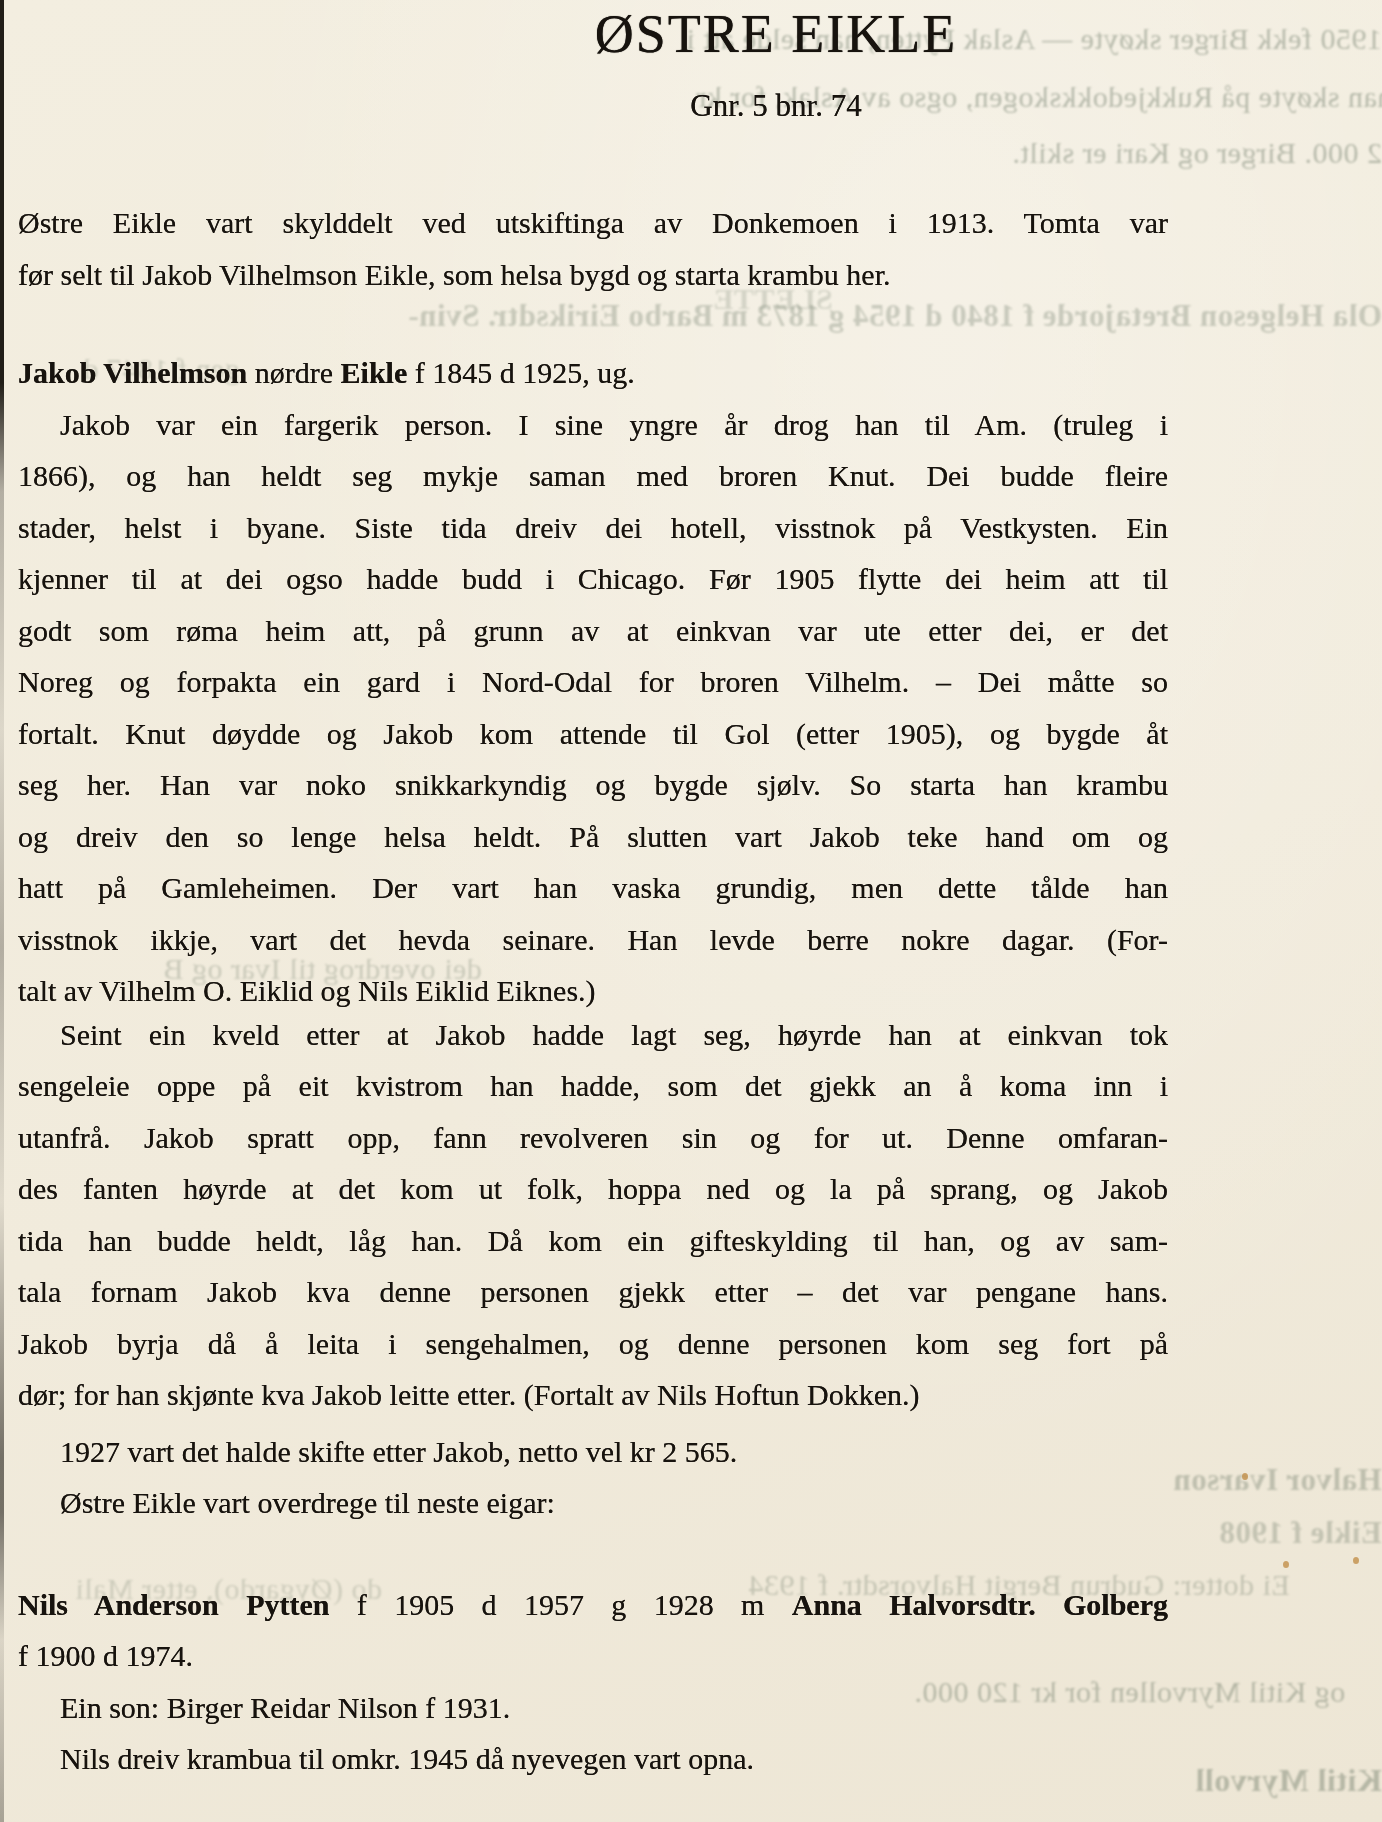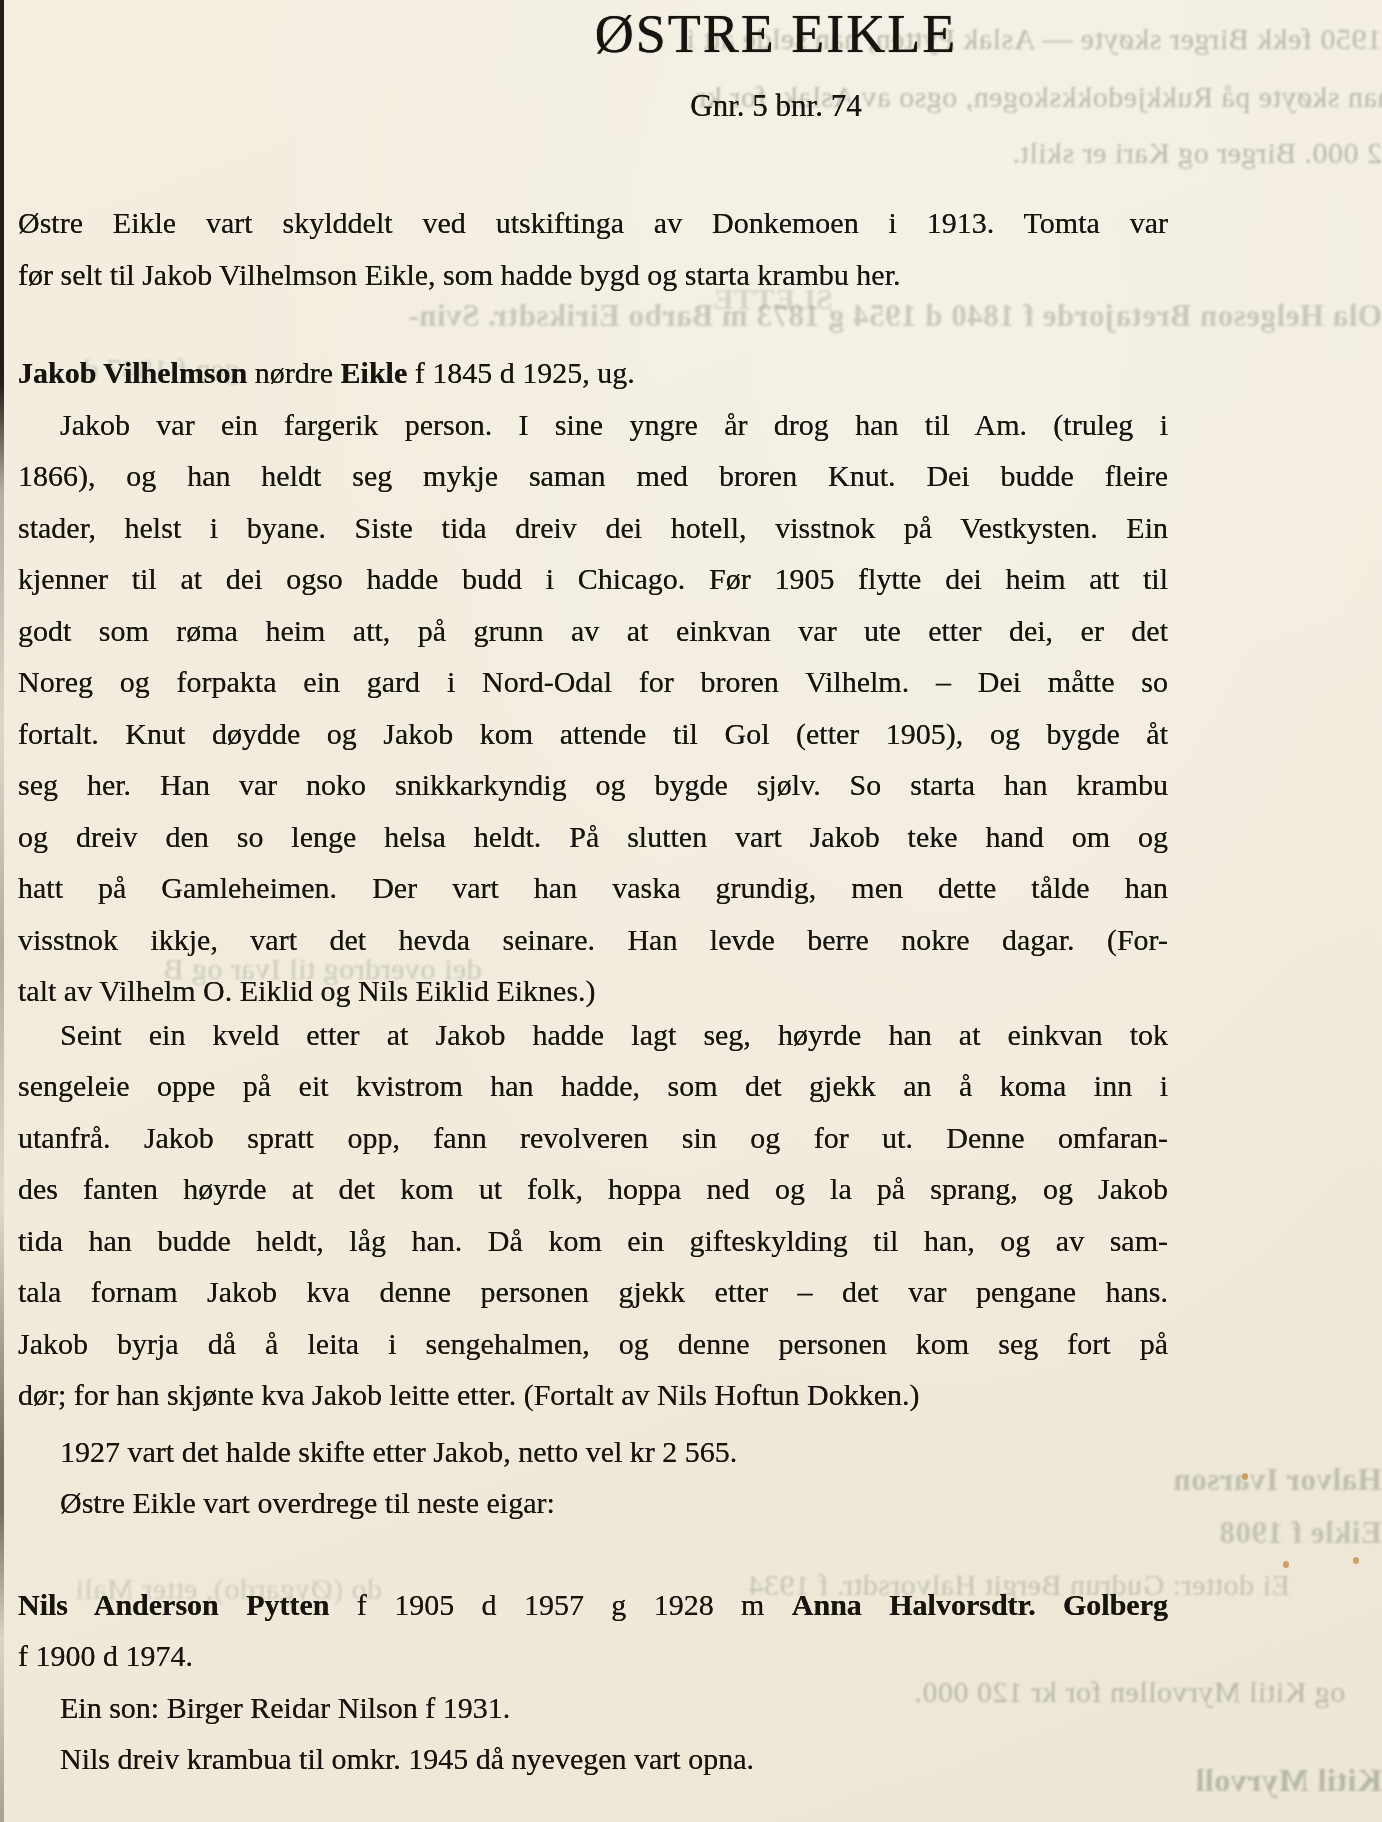--- a/index.html
+++ b/index.html
@@ -97,21 +97,21 @@
     </div>
 
   <header class="masthead">
     <div class="title">ØSTRE EIKLE</div>
     <div class="subtitle">Gnr. 5 bnr. 74</div>
   </header>
 
   <main class="article" id="article">
       <div class="block blk-a">
         <div class="line"><span class="seg">Østre Eikle vart skylddelt ved utskiftinga av Donkemoen i 1913. Tomta var</span></div>
-        <div class="line last"><span class="seg">før selt til Jakob Vilhelmson Eikle, som hadde bygd og starta krambu her.</span></div>
+        <div class="line last"><span class="seg">før selt til Jakob Vilhelmson Eikle, som helsa bygd og starta krambu her.</span></div>
       </div>
       <div class="block blk-b">
         <div class="line last"><span class="seg bold">Jakob Vilhelmson</span><span class="seg"> nørdre </span><span class="seg bold">Eikle</span><span class="seg"> f 1845 d 1925, ug.</span></div>
       </div>
       <div class="block blk-c">
         <div class="line indent"><span class="seg">Jakob var ein fargerik person. I sine yngre år drog han til Am. (truleg i</span></div>
         <div class="line"><span class="seg">1866), og han heldt seg mykje saman med broren Knut. Dei budde fleire</span></div>
         <div class="line"><span class="seg">stader, helst i byane. Siste tida dreiv dei hotell, visstnok på Vestkysten. Ein</span></div>
         <div class="line"><span class="seg">kjenner til at dei ogso hadde budd i Chicago. Før 1905 flytte dei heim att til</span></div>
         <div class="line"><span class="seg">godt som røma heim att, på grunn av at einkvan var ute etter dei, er det</span></div>

